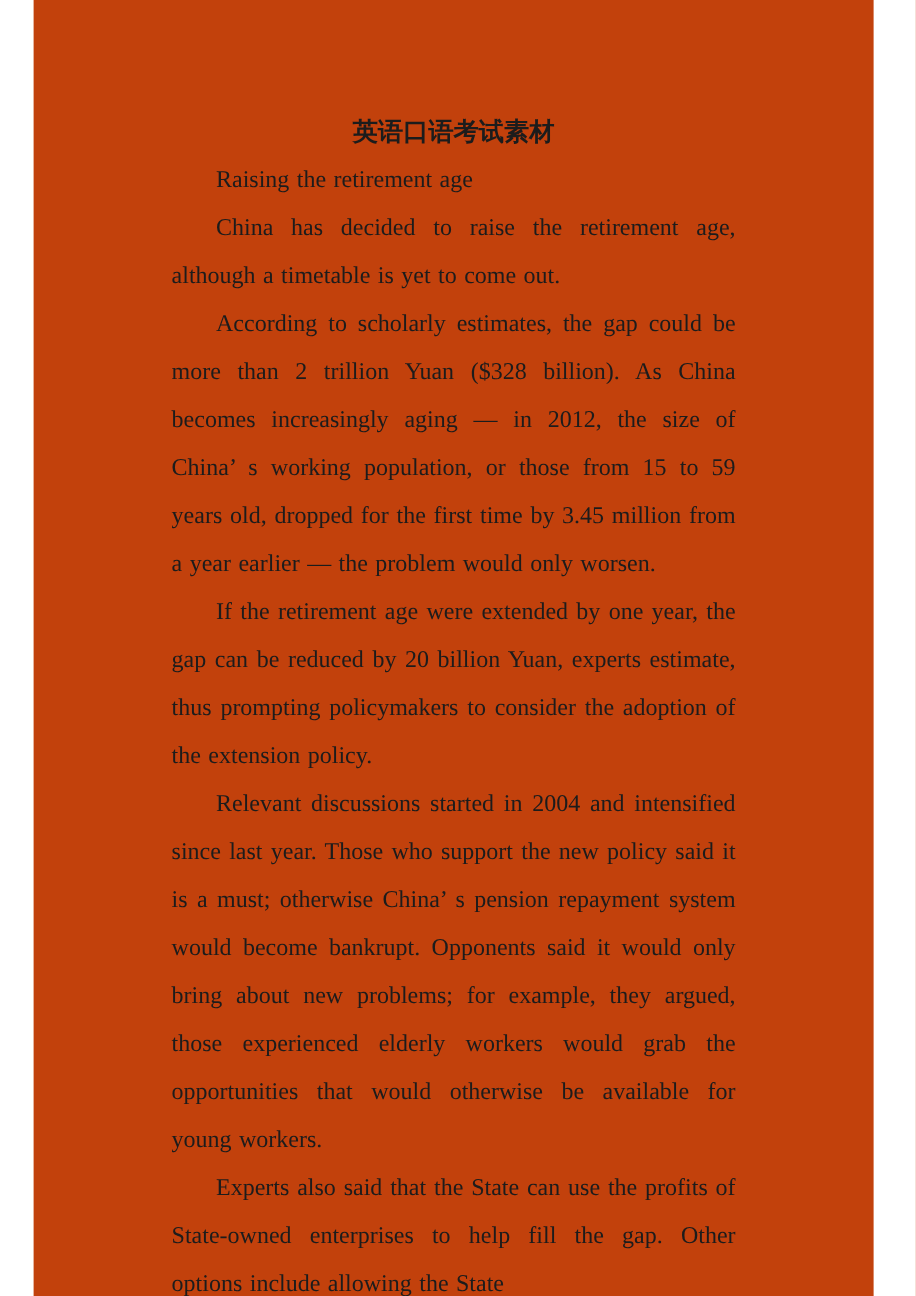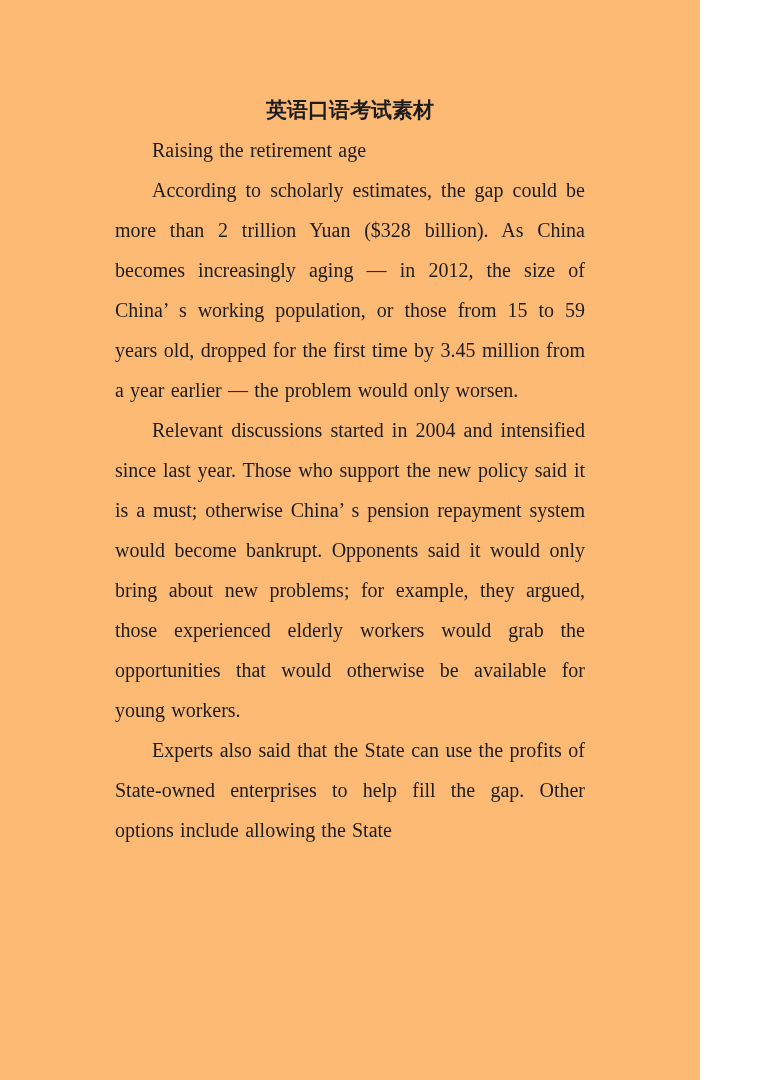--- a/index.html
+++ b/index.html
@@ -4,24 +4,25 @@
 <style>
   html, body {
     margin: 0;
     padding: 0;
     background: #ffffff;
   }
   .page {
     position: relative;
     width: 700px;
     height: 1080px;
-    background: #fdba74;
+    background: #c2410c;
     overflow: hidden;
     font-family: "Liberation Serif", serif;
     color: #1c1c1c;
+    margin-left: 28px;
   }
   .content {
     padding: 90px 115px 0 115px;
   }
   .doc-title {
     margin: 0;
     font-size: 21px;
     font-weight: bold;
     text-align: center;
     line-height: 40px;
@@ -37,17 +38,19 @@
     word-spacing: 0.06em;
   }
 </style>
 </head>
 <body>
 
 <div class="page">
   <div class="content">
     <h1 class="doc-title">英语口语考试素材</h1>
     <p class="para">Raising the retirement age</p>
+    <p class="para">China has decided to raise the retirement age, although a timetable is yet to come out.</p>
     <p class="para">According to scholarly estimates, the gap could be more than 2 trillion Yuan ($328 billion). As China becomes increasingly aging — in 2012, the size of China’ s working population, or those from 15 to 59 years old, dropped for the first time by 3.45 million from a year earlier — the problem would only worsen.</p>
+    <p class="para">If the retirement age were extended by one year, the gap can be reduced by 20 billion Yuan, experts estimate, thus prompting policymakers to consider the adoption of the extension policy.</p>
     <p class="para">Relevant discussions started in 2004 and intensified since last year. Those who support the new policy said it is a must; otherwise China’ s pension repayment system would become bankrupt. Opponents said it would only bring about new problems; for example, they argued, those experienced elderly workers would grab the opportunities that would otherwise be available for young workers.</p>
     <p class="para">Experts also said that the State can use the profits of State-owned enterprises to help fill the gap. Other options include allowing the State</p>
   </div>
 </div>
 
 </body></html>

